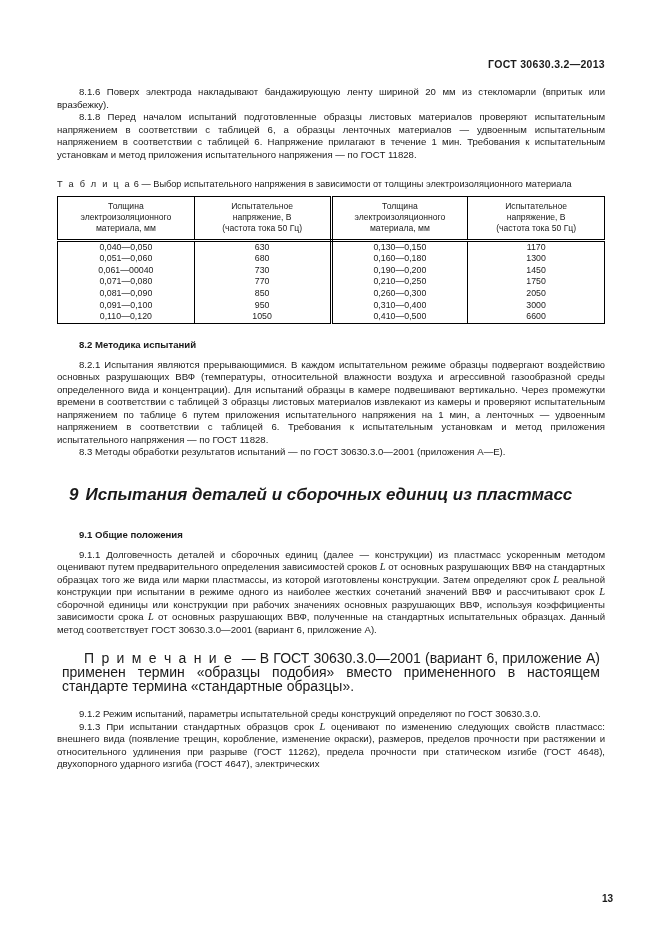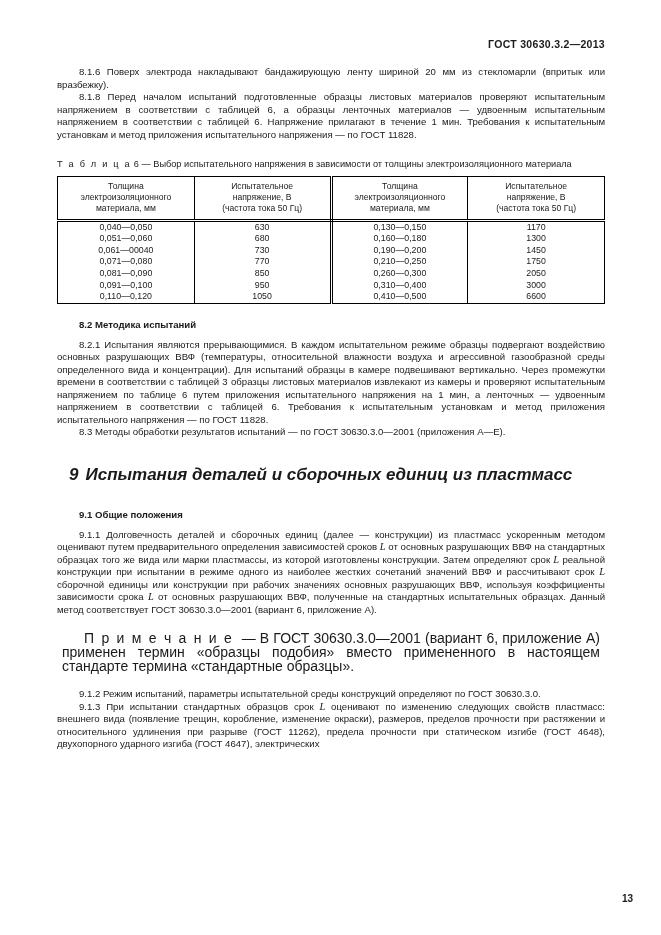--- a/index.html
+++ b/index.html
@@ -25,21 +25,21 @@
     top: 0;
     width: 548px;
   }
 
   
   .doc-header {
     text-align: right;
     font-size: 10.5px;
     font-weight: bold;
     letter-spacing: 0.3px;
-    padding-top: 38px;
+    padding-top: 58px;
     padding-bottom: 0;
   }
 
   
   .para {
     font-size: 9.6px;
     line-height: 12.5px;
     text-align: justify;
     text-justify: inter-word;
     margin: 0;
@@ -121,21 +121,21 @@
     line-height: 14px;
     text-align: justify;
     margin: 5px;
     text-indent: 22px;
   }
   .note .noteword { letter-spacing: 1.6px; }
 
   
   .page-number {
     position: absolute;
-    right: 28px;
+    right: 48px;
     bottom: 31px;
     font-size: 10px;
     font-weight: bold;
   }
 
   .sp-8  { height: 8px; }
   .sp-10 { height: 10px; }
   .sp-14 { height: 14px; }
   .sp-16 { height: 16px; }
 </style>

